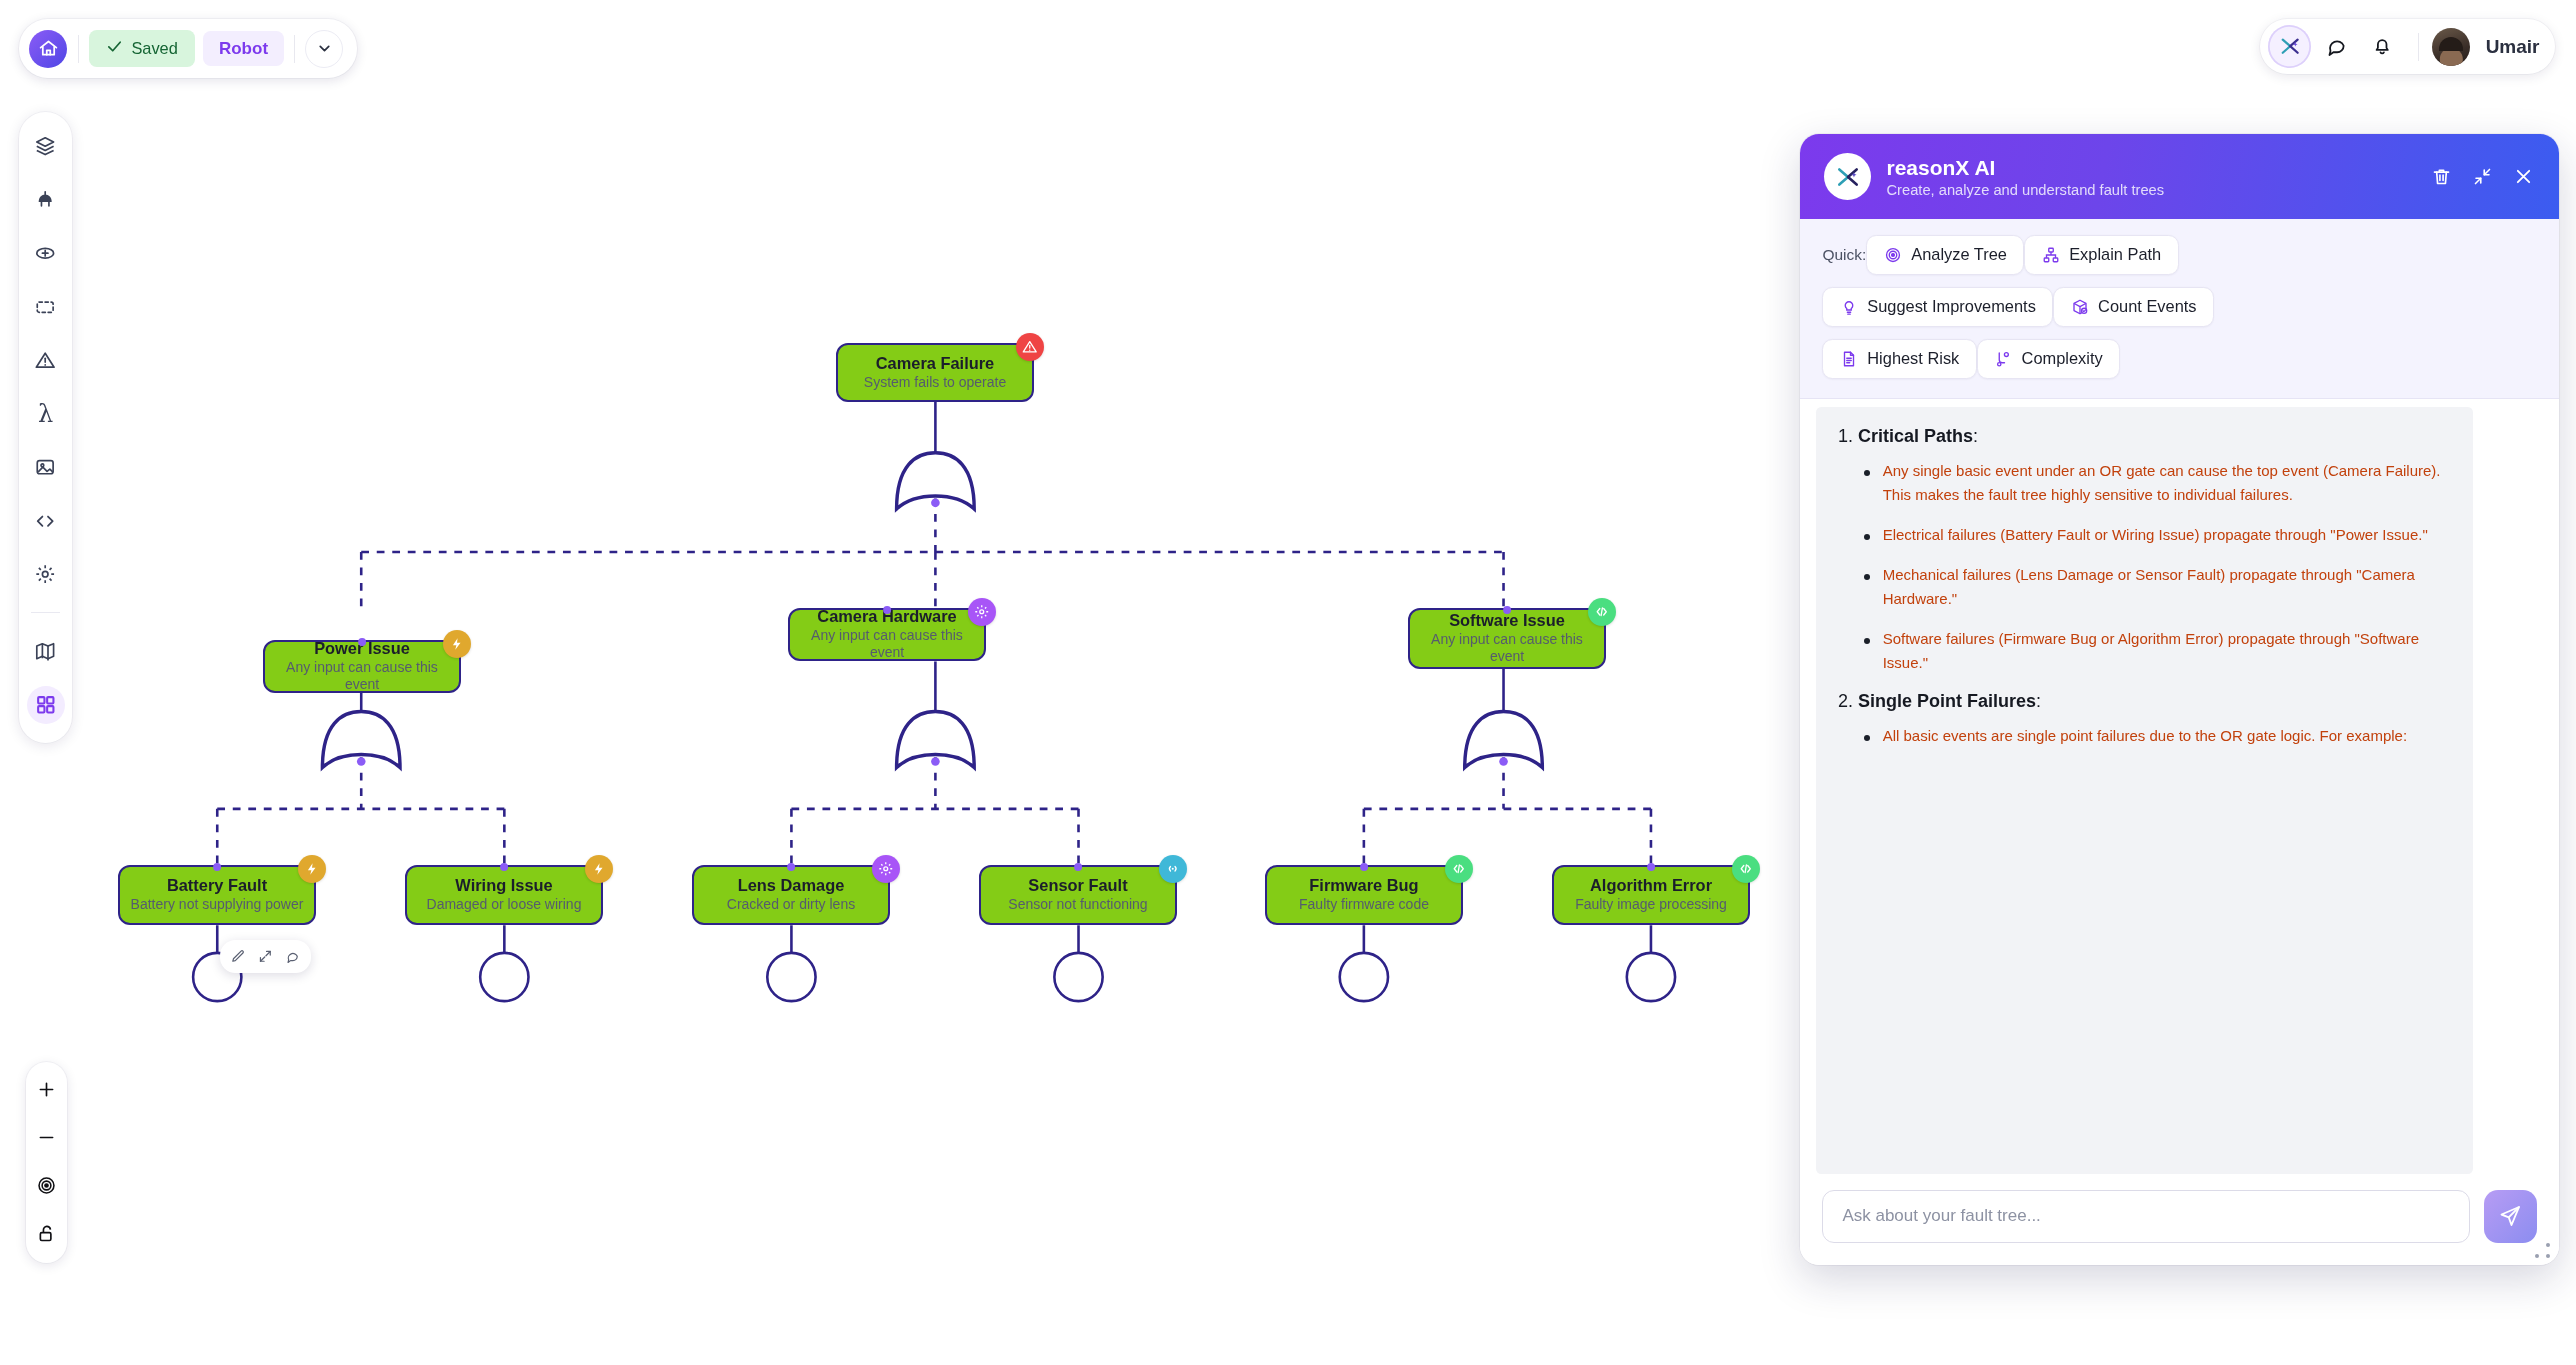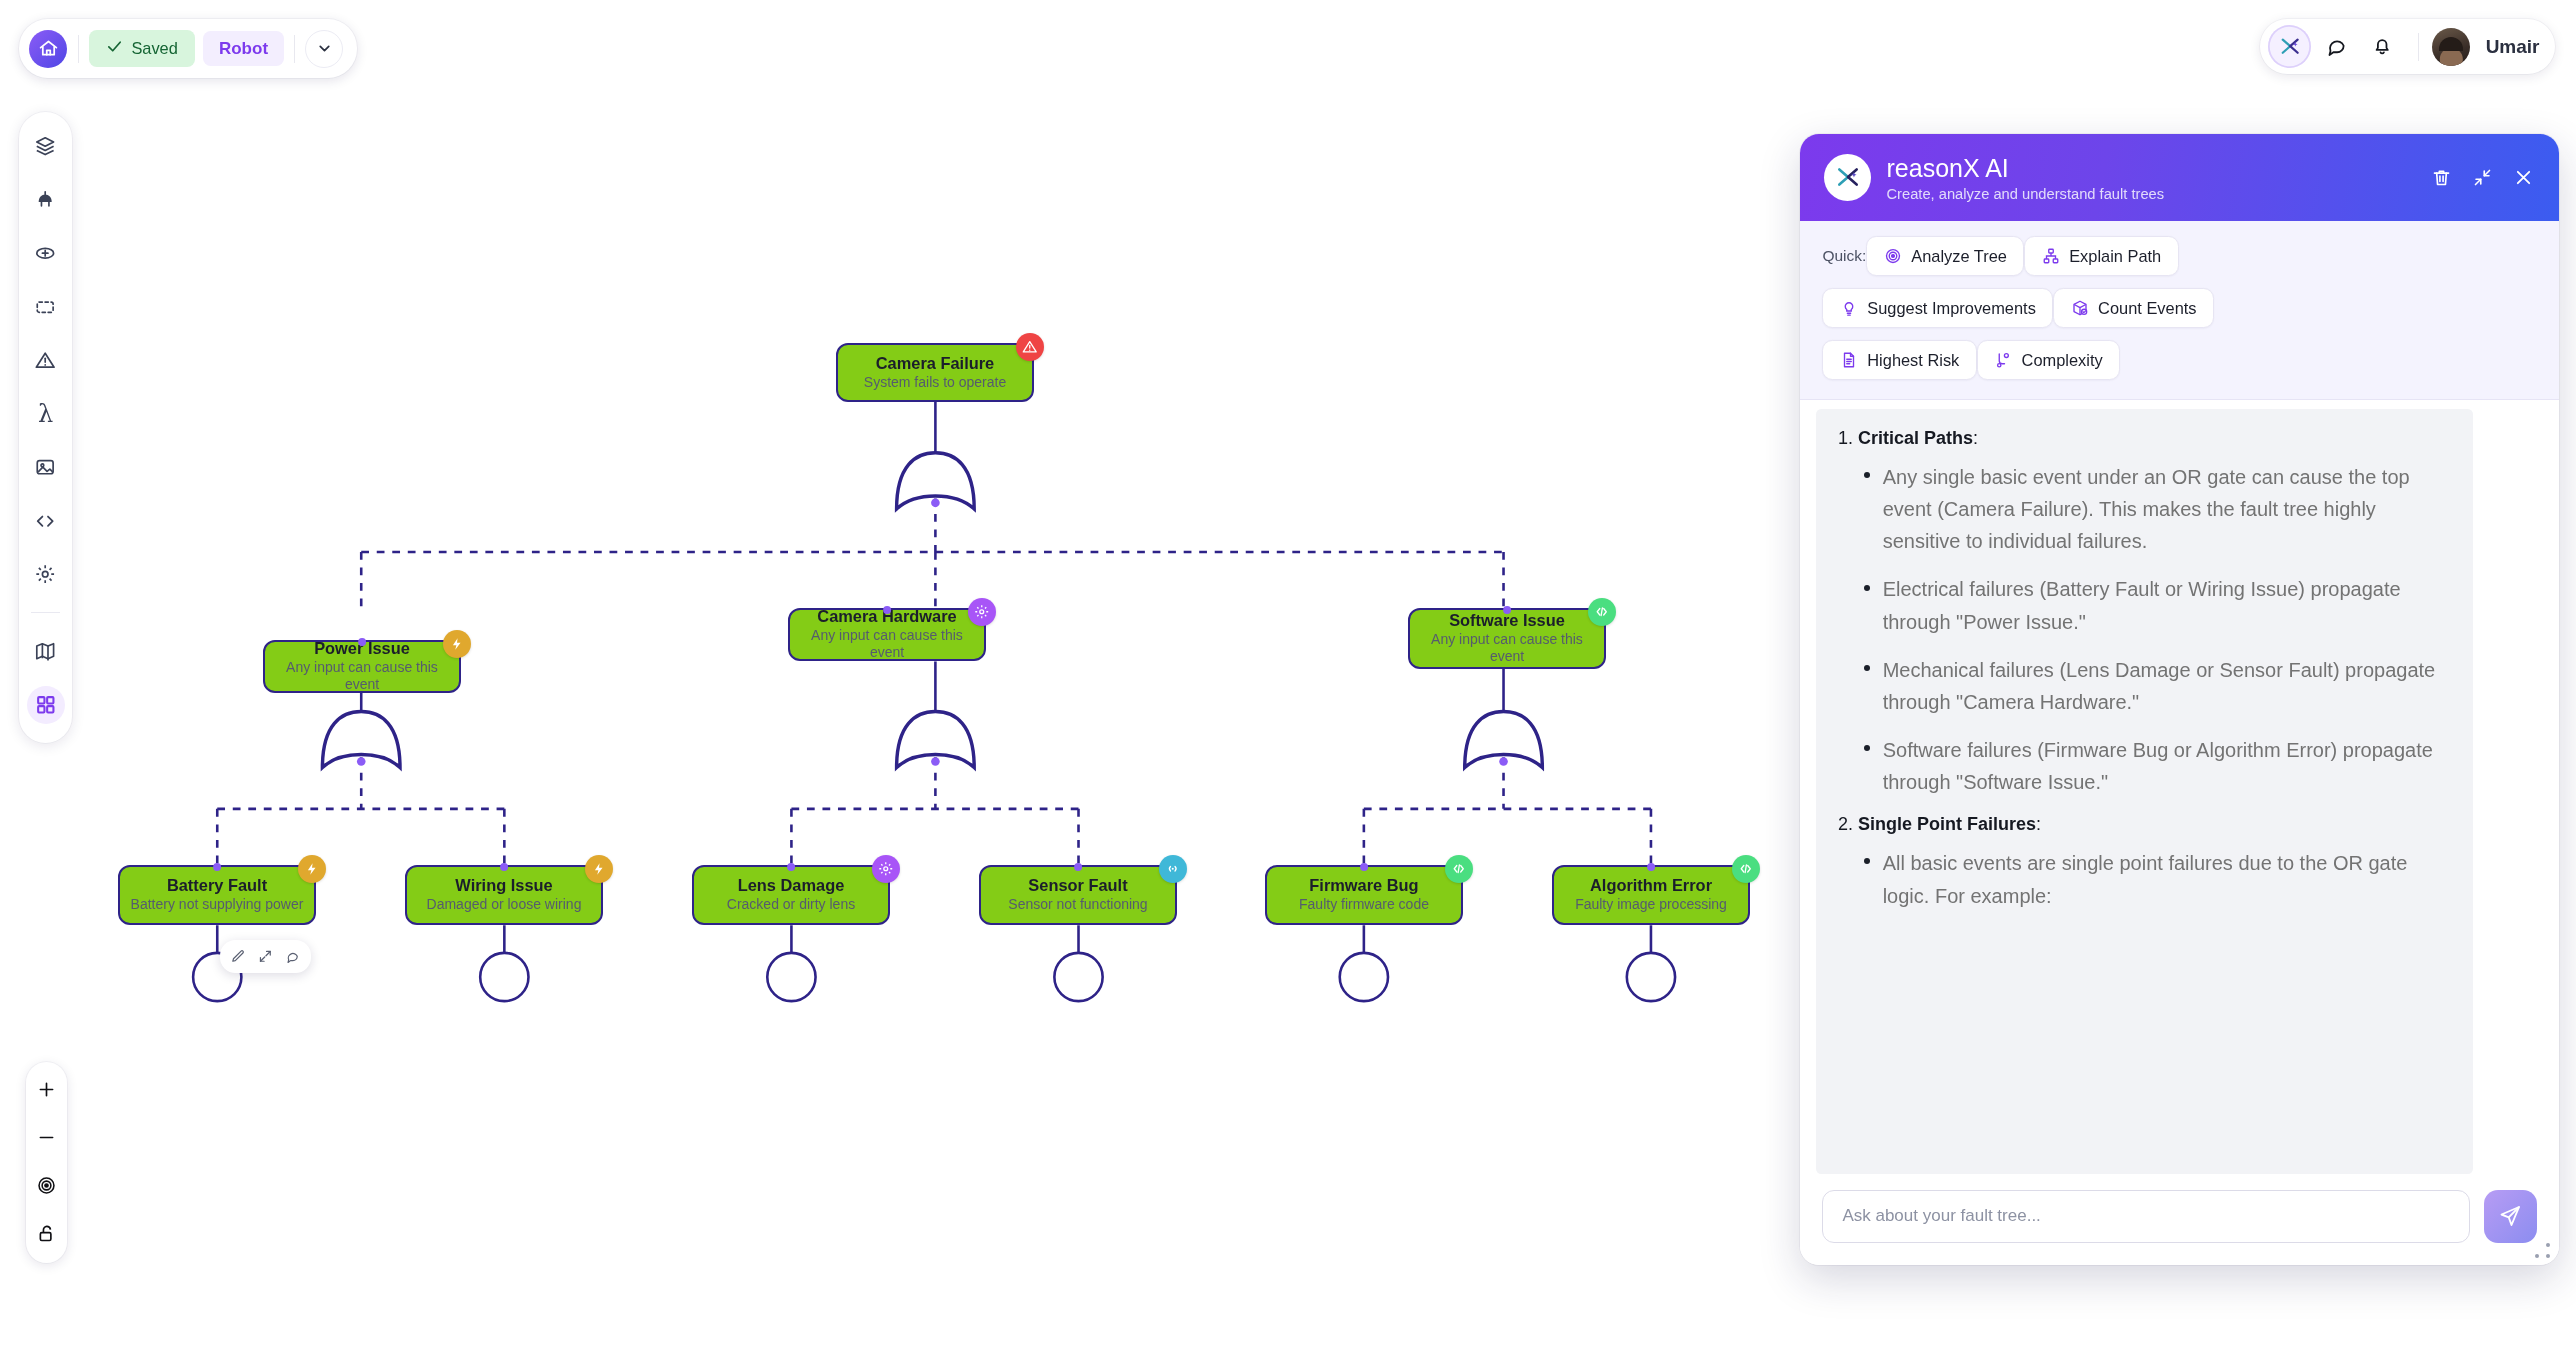--- a/index.html
+++ b/index.html
@@ -151,21 +151,21 @@
   }
   #ai-head{
     background:linear-gradient(100deg,#7c3aed 0%,#6d45ea 40%,#3b5cf0 100%);
     padding:19px 24px; display:flex; align-items:center; gap:15.5px;
     flex:none;
   }
   .ai-logo{
     width:47px;height:47px;border-radius:50%;background:#fff;
     display:flex;align-items:center;justify-content:center;flex:none;
   }
-  #ai-title{ font-size:25px;font-weight:400;color:#fff;line-height:1.2;}
+  #ai-title{ font-size:21px;font-weight:700;color:#fff;line-height:1.2;}
   #ai-sub{ font-size:14.7px;color:#e2dbfb;margin-top:2.6px;}
   .ai-actions{ margin-left:auto; display:flex;align-items:center;gap:19px;}
   .ai-act{ width:22.4px;height:22.4px;display:flex;align-items:center;justify-content:center;color:#fff;cursor:pointer;}
 
   #ai-quick{
     background:#f4f3fe; padding:15.5px 22.4px 19px; flex:none;
     border-bottom:0.9px solid #e6e4f5;
   }
   .qrow{ display:flex;align-items:center;margin-bottom:12px;}
   .qrow:last-child{margin-bottom:0;}
@@ -188,21 +188,21 @@
     height:100%;
   }
   #msg ol{ list-style:none; counter-reset:sec;}
   #msg > ol > li{ counter-increment:sec; margin-bottom:14px;}
   .sechead{ font-size:18px; color:#161922; margin-bottom:12px;}
   .sechead b{font-weight:700;}
   .sechead::before{ content:counter(sec) ". "; font-weight:400;}
   .blist{ list-style:none; margin:0 0 0 22.4px;}
   .blist li{
     position:relative; padding-left:22.4px; margin-bottom:15.5px;
-    font-size:20px; line-height:1.62; color:#737373;
+    font-size:15px; line-height:1.62; color:#c2410c;
   }
   .blist li::before{
     content:""; position:absolute; left:3.4px; top:11.2px;
     width:6px;height:6px;border-radius:50%;background:#1b1f29;
   }
   #ai-foot{
     flex:none; padding:15.5px 22.4px 22.4px; background:#fff;
     display:flex;align-items:center;gap:14px;
   }
   #ai-input{

